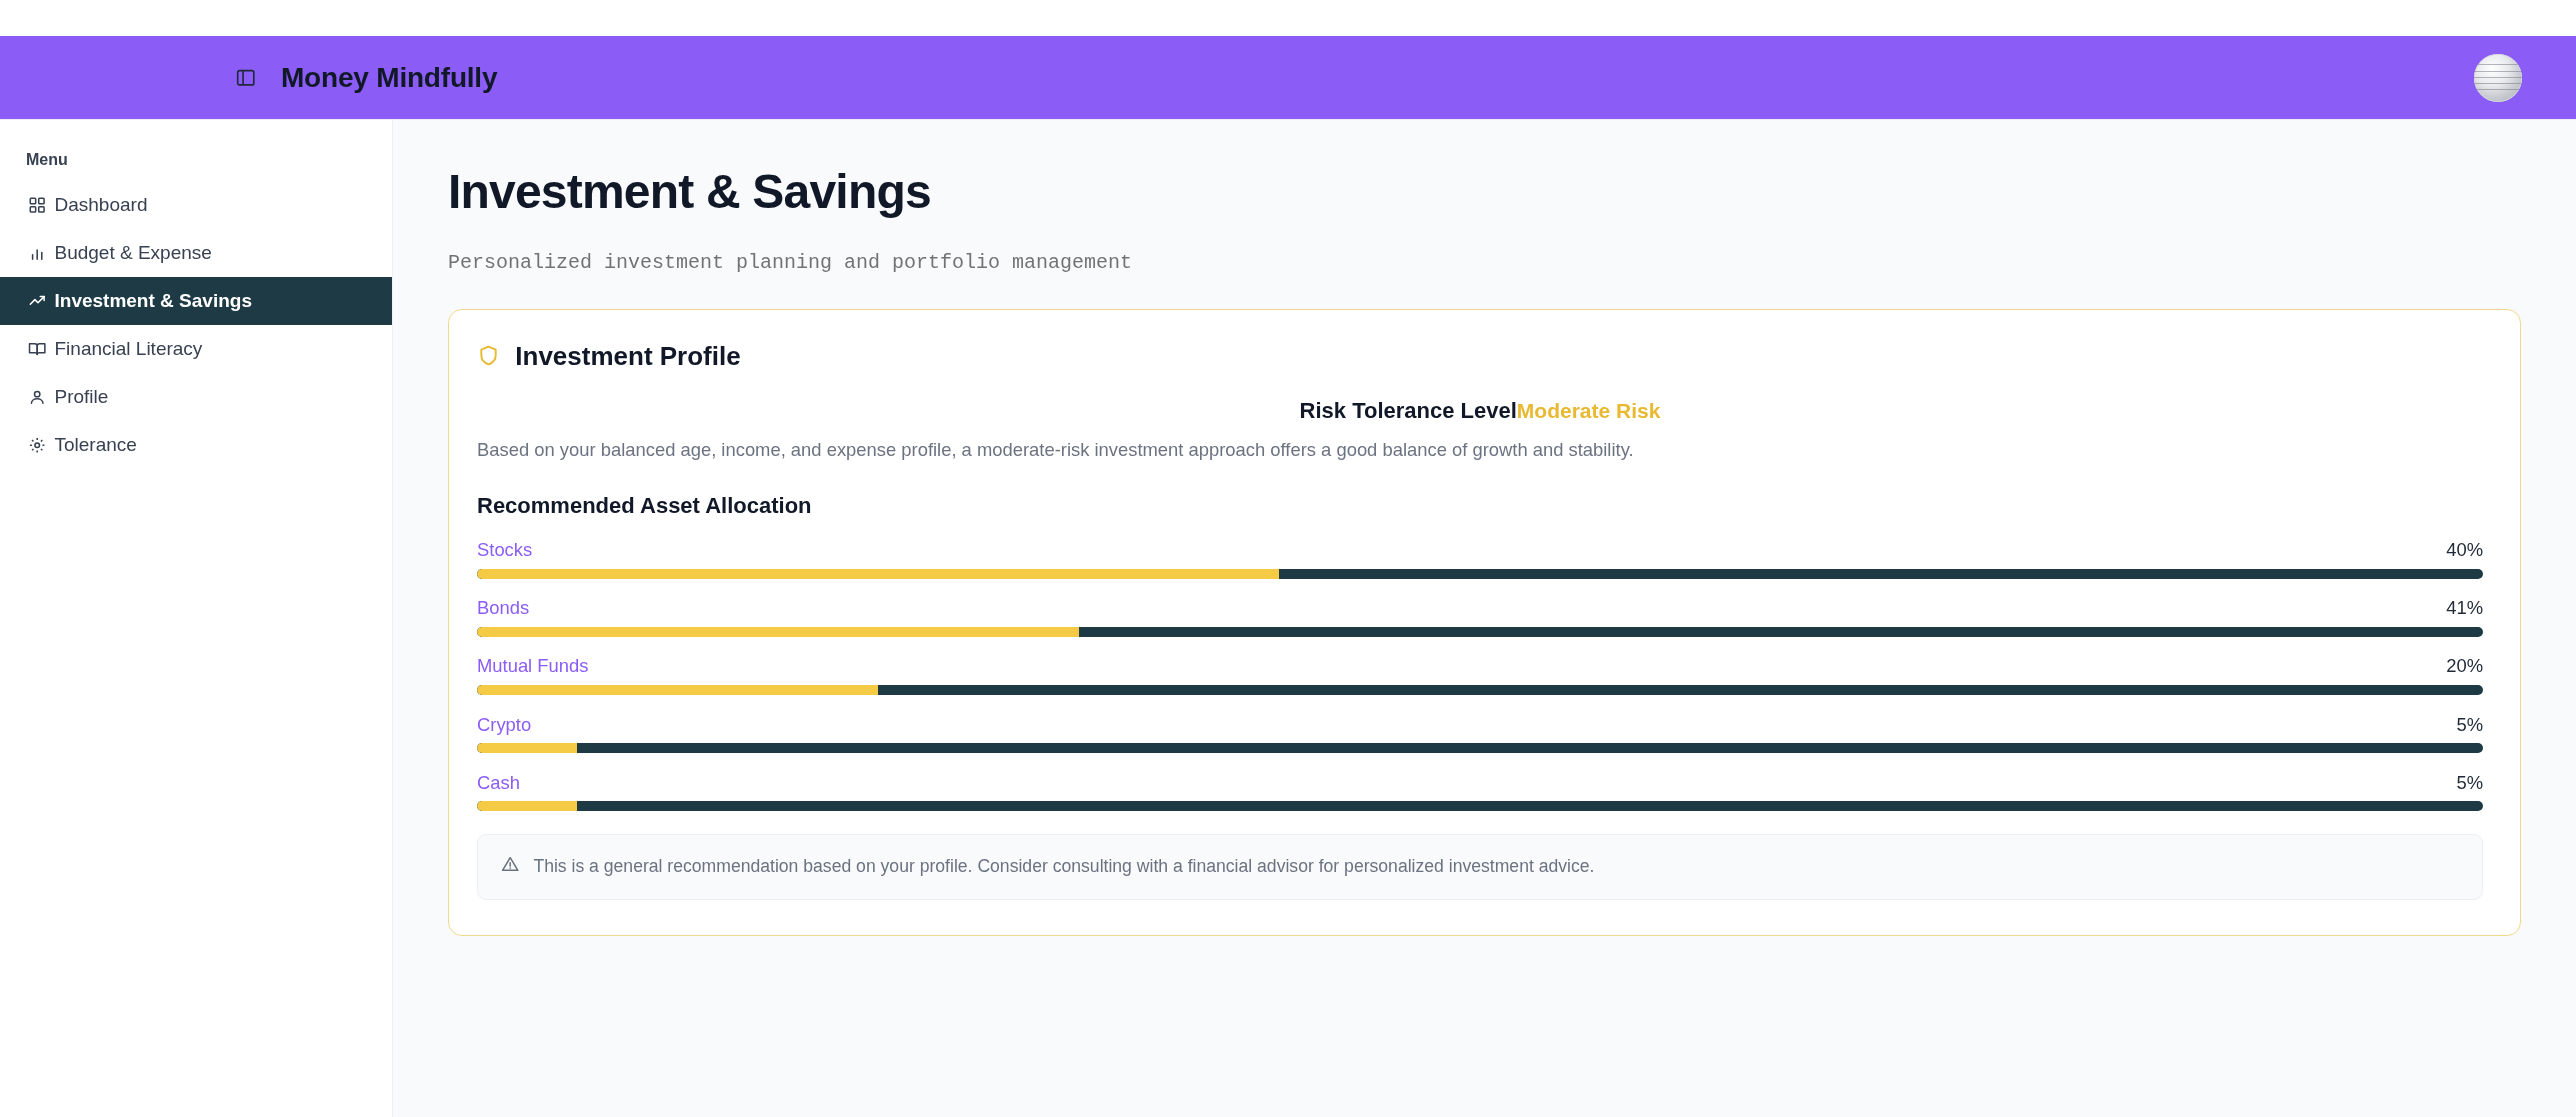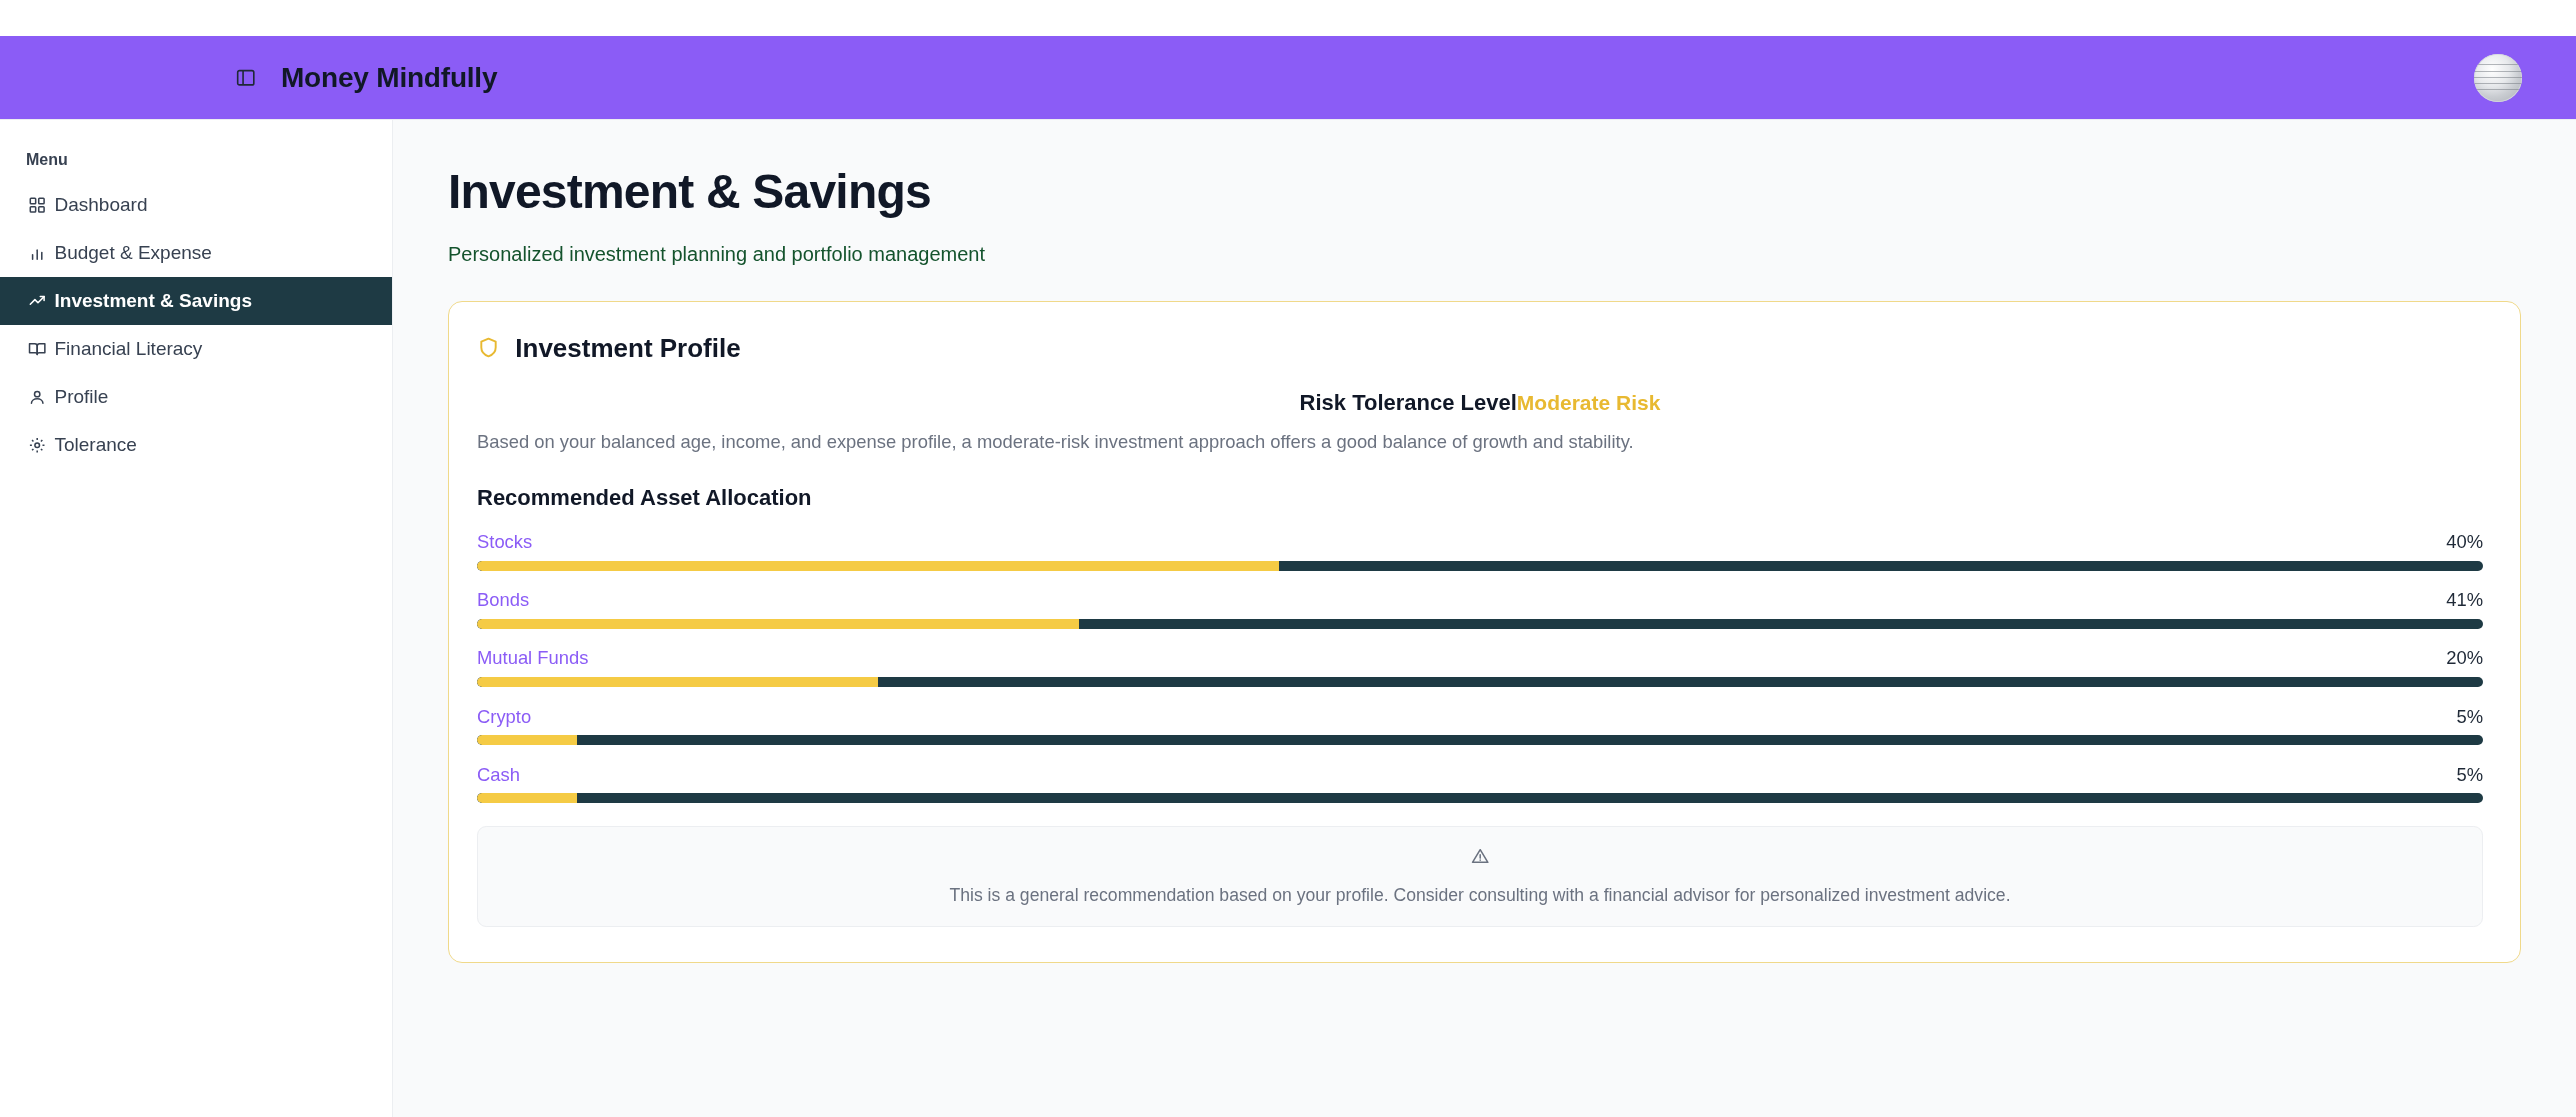--- a/index.html
+++ b/index.html
@@ -97,22 +97,23 @@
     overflow: hidden;
   }
   .page-title {
     font-size: 48px;
     font-weight: bold;
     letter-spacing: -0.8px;
     color: #111827;
   }
   .page-sub {
     font-size: 20px;
-    color: #14532d;
-    margin-top: 24px;
+    color: #737373;
+    margin-top: 32px;
+    font-family: Liberation Mono, monospace;
   }
 
   .card {
     margin-top: 35px;
     background: #ffffff;
     border: 0.8px solid #f0d98a;
     border-radius: 14px;
     padding: 31px 37px 35px 28px;
   }
   .card-head {
@@ -182,21 +183,20 @@
     margin-top: 23px;
     background: #f9fafb;
     border: 0.8px solid #eceef1;
     border-radius: 9.2px;
     padding: 20px 23px;
     display: flex;
     align-items: center;
     gap: 14px;
     font-size: 17.6px;
     color: #6b7280;
-    flex-direction: column;
   }
 </style>
 </head>
 <body>
 
 <div class="topbar">
   <div class="sidebar-toggle">
     <svg width="21.5" height="21.5" viewBox="0 0 24 24" fill="none" stroke="currentColor" stroke-width="1.8">
       <rect x="3" y="4" width="18" height="16" rx="2"></rect>
       <line x1="9" y1="4" x2="9" y2="20"></line>

